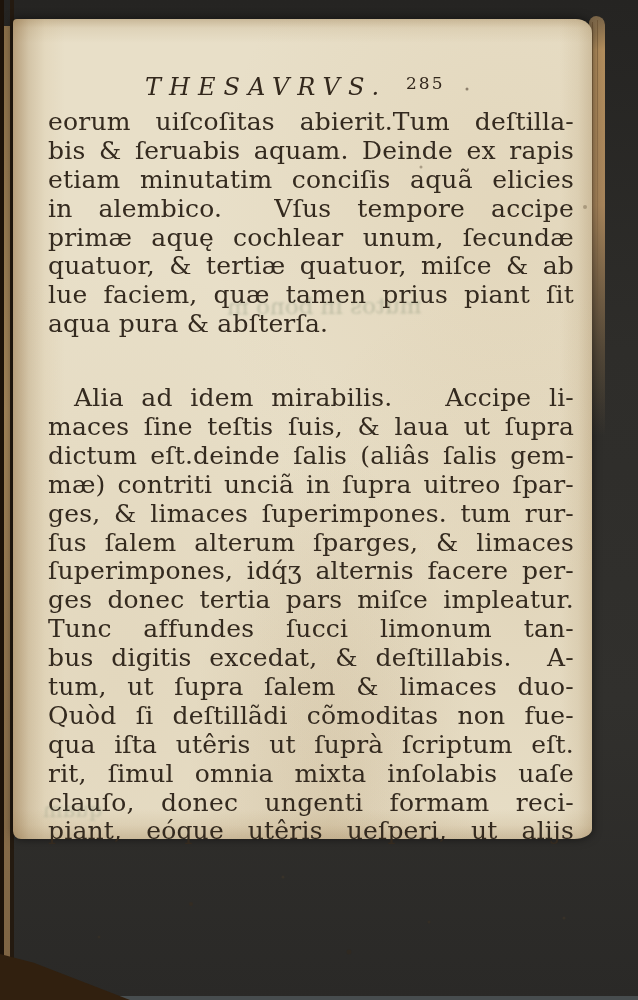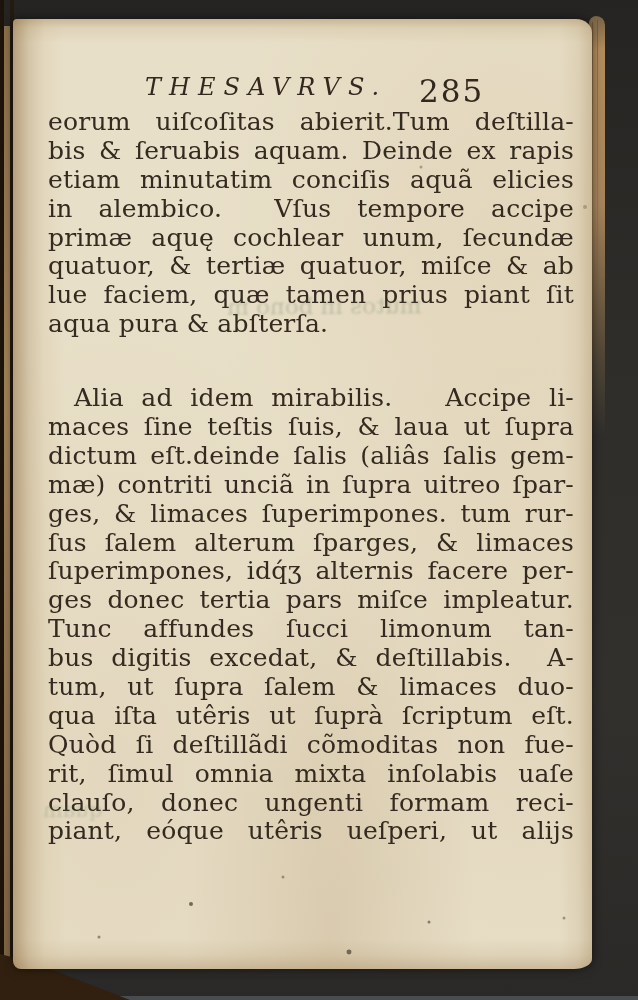--- a/index.html
+++ b/index.html
@@ -21,41 +21,41 @@
   
   .fore-edge{position:absolute;left:589px;top:16px;width:16px;height:420px;z-index:1;
     border-radius:10px 12px 0 0;
     background:linear-gradient(180deg,#b5926293 0%,#b08c5c 8%,#a5835a 45%,rgba(150,120,80,.35) 80%,rgba(150,120,80,0) 100%);}
   .fore-edge::before{content:"";position:absolute;left:3px;top:6px;width:1px;height:70%;
     background:linear-gradient(180deg,rgba(90,65,35,.5),transparent);}
   .fore-edge::after{content:"";position:absolute;left:8px;top:4px;width:1px;height:80%;
     background:linear-gradient(180deg,rgba(90,65,35,.45),transparent);}
   
   .page{
-    position:absolute;left:13px;top:19px;width:579px;height:950px;z-index:2;
+    position:absolute;left:13px;top:19px;width:579px;height:820px;z-index:2;
     border-radius:4px 16px 18px 8px / 4px 14px 10px 8px;
     background:
       radial-gradient(ellipse at 85% 25%, rgba(195,165,115,.15), transparent 42%),
       radial-gradient(ellipse at 88% 70%, rgba(185,155,105,.13), transparent 38%),
       radial-gradient(ellipse at 18% 80%, rgba(180,150,100,.10), transparent 45%),
       radial-gradient(ellipse at 55% 97%, rgba(165,135,90,.22), transparent 32%),
       linear-gradient(90deg, rgba(140,105,60,.55) 0px, rgba(160,130,85,.28) 16px, rgba(200,175,130,.14) 32px, rgba(200,175,130,0) 52px),
       linear-gradient(270deg, rgba(150,120,75,.32) 0px, rgba(170,145,100,.14) 14px, rgba(170,145,100,0) 32px),
       linear-gradient(180deg, rgba(150,118,72,.38) 0px, rgba(172,145,100,.16) 9px, rgba(172,145,100,0) 24px),
       linear-gradient(0deg, rgba(148,118,74,.34) 0px, rgba(178,150,105,.16) 14px, rgba(178,150,105,0) 30px),
       #e8dfc8;
     box-shadow:0 0 10px rgba(0,0,0,.55);
     color:#342a1f;
   }
   .header{position:absolute;left:35px;right:28px;top:54px;height:34px;}
   .running-title{
     position:absolute;left:97px;top:0;
     font-style:italic;font-size:24px;letter-spacing:8px;color:#33281d;
   }
-  .page-number{position:absolute;left:371px;top:0;font-size:31px;letter-spacing:2px;color:#33281d;}
+  .page-number{position:absolute;left:358px;top:0;font-size:17px;letter-spacing:2px;color:#33281d;}
   .text-block{position:absolute;left:35px;right:18px;top:89px;}
   .line{
     height:28.9px;line-height:28.9px;font-size:25px;letter-spacing:.2px;
     white-space:pre-wrap;overflow:hidden;color:#342a1f;
     text-align:justify;text-align-last:justify;
   }
   .line.l{text-align-last:left;}
   .line.i{padding-left:26px;margin-top:45px;}
   
   .show-through{position:absolute;font-size:23px;color:rgba(98,118,92,.30);
@@ -106,22 +106,22 @@
         <div class="line">maces ſine teſtis ſuis, &amp; laua ut ſupra</div>
         <div class="line">dictum eſt.deinde ſalis (aliâs ſalis gem-</div>
         <div class="line">mæ) contriti unciã in ſupra uitreo ſpar-</div>
         <div class="line">ges, &amp; limaces ſuperimpones. tum rur-</div>
         <div class="line">ſus ſalem alterum ſparges, &amp; limaces</div>
         <div class="line">ſuperimpones, idq́ʒ alternis facere per-</div>
         <div class="line">ges donec tertia pars miſce impleatur.</div>
         <div class="line">Tunc affundes ſucci limonum tan-</div>
         <div class="line">bus digitis excedat, &amp; deſtillabis.  A-</div>
         <div class="line">tum, ut ſupra ſalem &amp; limaces duo-</div>
+        <div class="line">Quòd ſi deſtillãdi cõmoditas non fue-</div>
         <div class="line">qua iſta utêris ut ſuprà ſcriptum eſt.</div>
-        <div class="line">Quòd ſi deſtillãdi cõmoditas non fue-</div>
         <div class="line">rit, ſimul omnia mixta inſolabis uaſe</div>
         <div class="line">clauſo, donec ungenti formam reci-</div>
         <div class="line">piant, eóque utêris ueſperi, ut alijs</div>
       </div>
 
     <span class="show-through st1">mutos in bono m</span>
     <span class="show-through st2">quam</span>
   </div>
 
   <div class="specks"></div>

